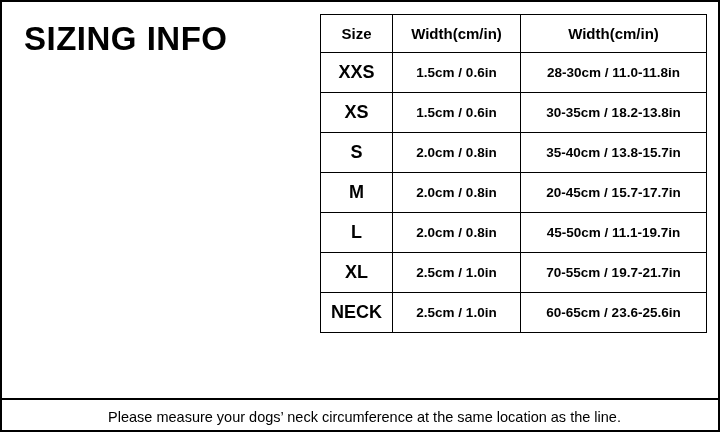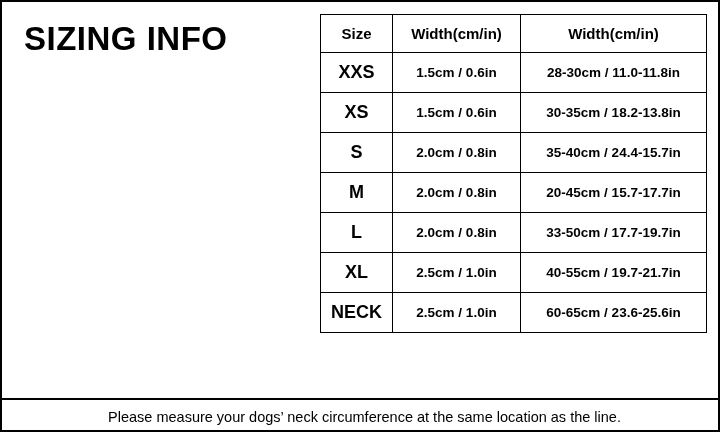--- a/index.html
+++ b/index.html
@@ -148,36 +148,36 @@
           <td class="val">28-30cm / 11.0-11.8in</td>
         </tr>
         <tr>
           <td class="size-col">XS</td>
           <td class="val">1.5cm / 0.6in</td>
           <td class="val">30-35cm / 18.2-13.8in</td>
         </tr>
         <tr>
           <td class="size-col">S</td>
           <td class="val">2.0cm / 0.8in</td>
-          <td class="val">35-40cm / 24.4-15.7in</td>
+          <td class="val">35-40cm / 13.8-15.7in</td>
         </tr>
         <tr>
           <td class="size-col">M</td>
           <td class="val">2.0cm / 0.8in</td>
           <td class="val">20-45cm / 15.7-17.7in</td>
         </tr>
         <tr>
           <td class="size-col">L</td>
           <td class="val">2.0cm / 0.8in</td>
-          <td class="val">33-50cm / 17.7-19.7in</td>
+          <td class="val">45-50cm / 11.1-19.7in</td>
         </tr>
         <tr>
           <td class="size-col">XL</td>
           <td class="val">2.5cm / 1.0in</td>
-          <td class="val">40-55cm / 19.7-21.7in</td>
+          <td class="val">70-55cm / 19.7-21.7in</td>
         </tr>
         <tr>
           <td class="size-col">NECK</td>
           <td class="val">2.5cm / 1.0in</td>
           <td class="val">60-65cm / 23.6-25.6in</td>
         </tr>
       </tbody>
     </table>
   </div>
 

